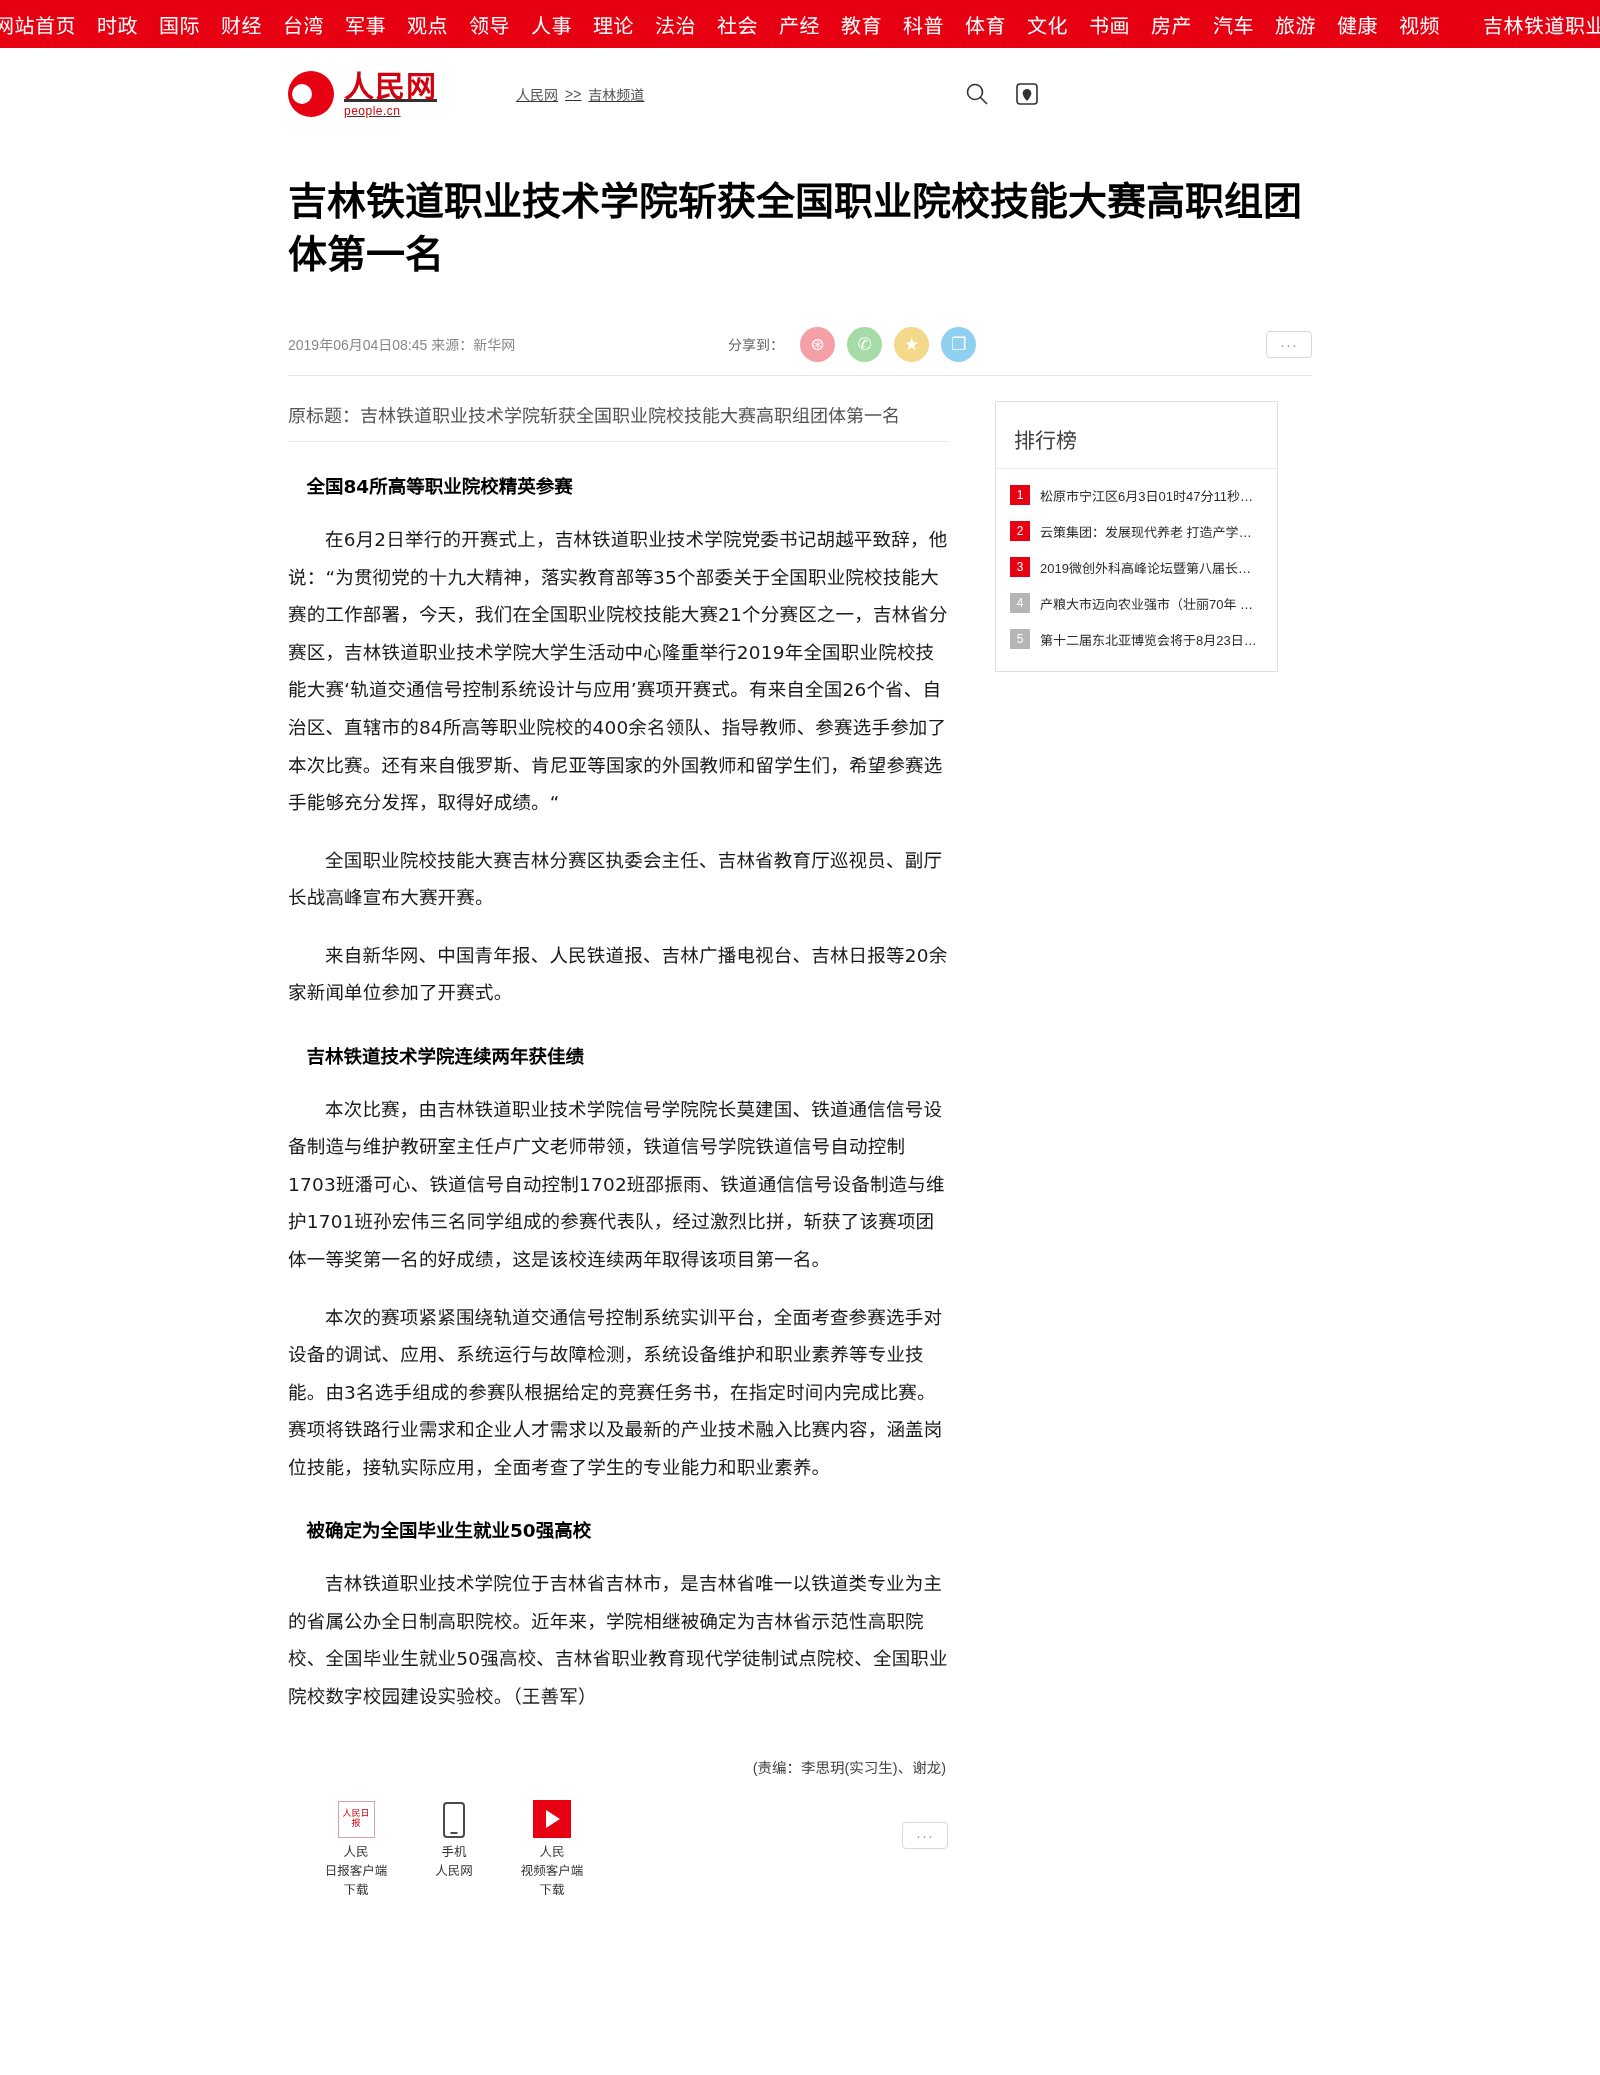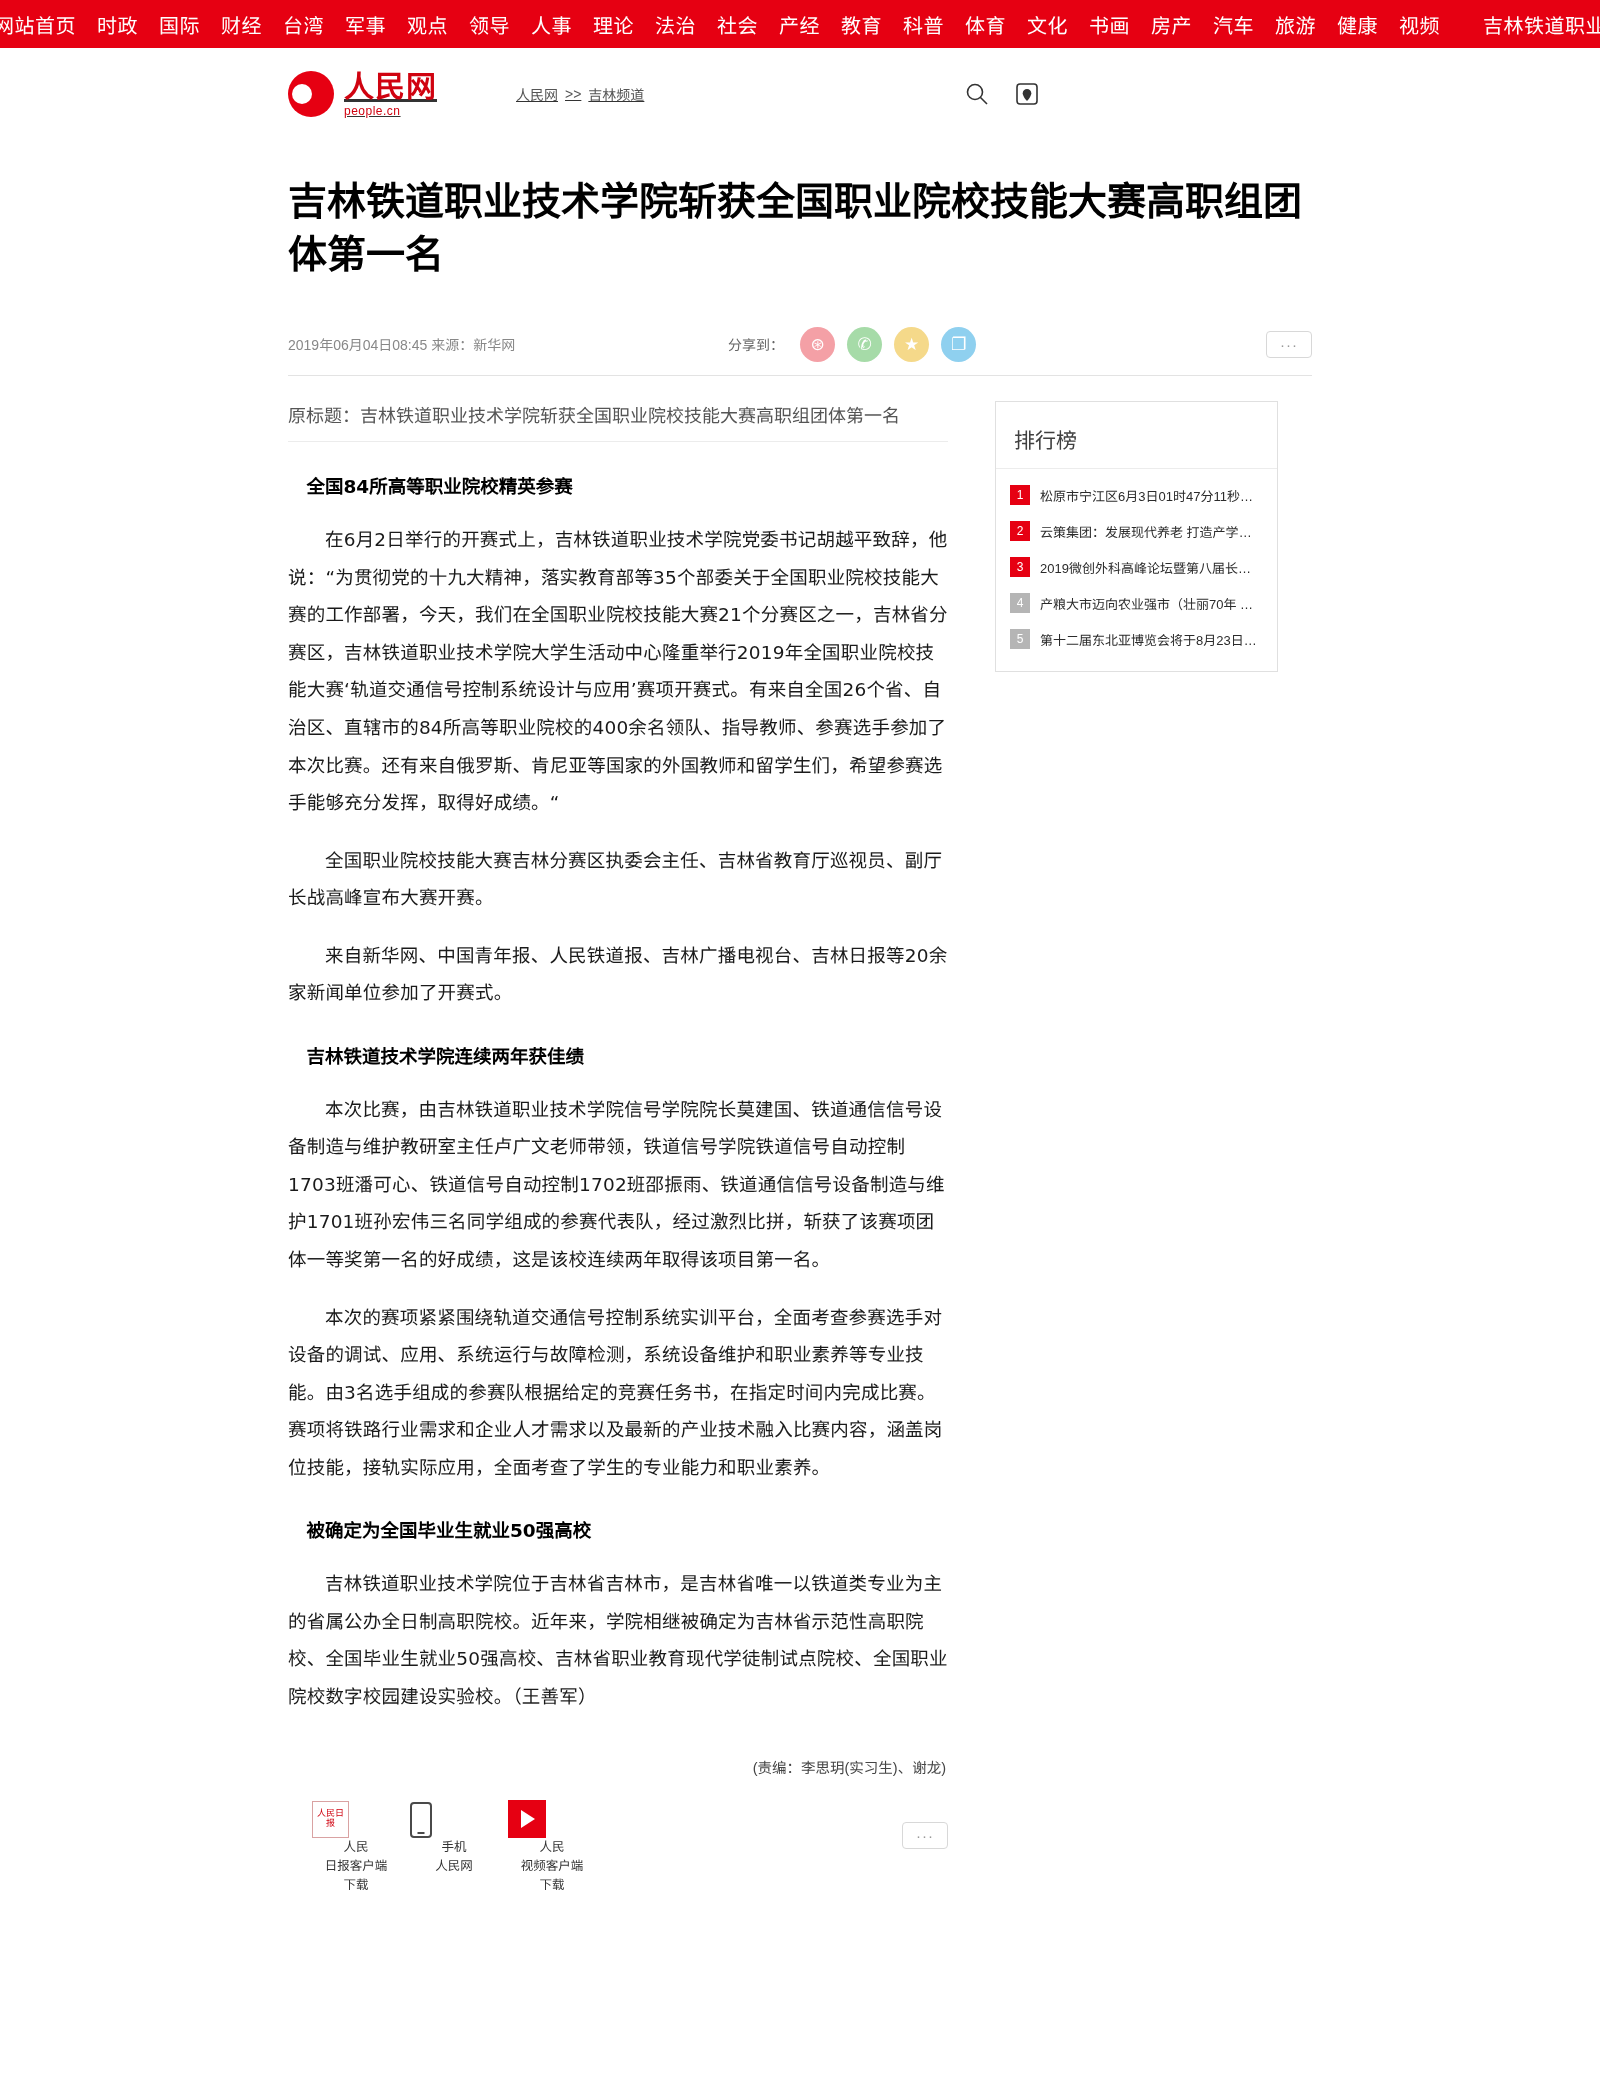--- a/index.html
+++ b/index.html
@@ -200,21 +200,22 @@
   }
   .app-item {
     width: 88px;
     text-align: center;
     font-size: 12.5px;
     color: #333;
     line-height: 1.55;
   }
   .app-ico {
     height: 40px;
-    display: flex; align-items: flex-end; justify-content: flex-start;
+    display: flex; align-items: flex-end; justify-content: center;
+    margin-bottom: 5px;
   }
   .pdbox {
     width: 37px; height: 37px;
     border: 1px solid #d9a2a2;
     background: #fff;
     color: #d00310;
     font-size: 9px;
     line-height: 1.1;
     display: flex; align-items: center; justify-content: center;
     text-align: center;

